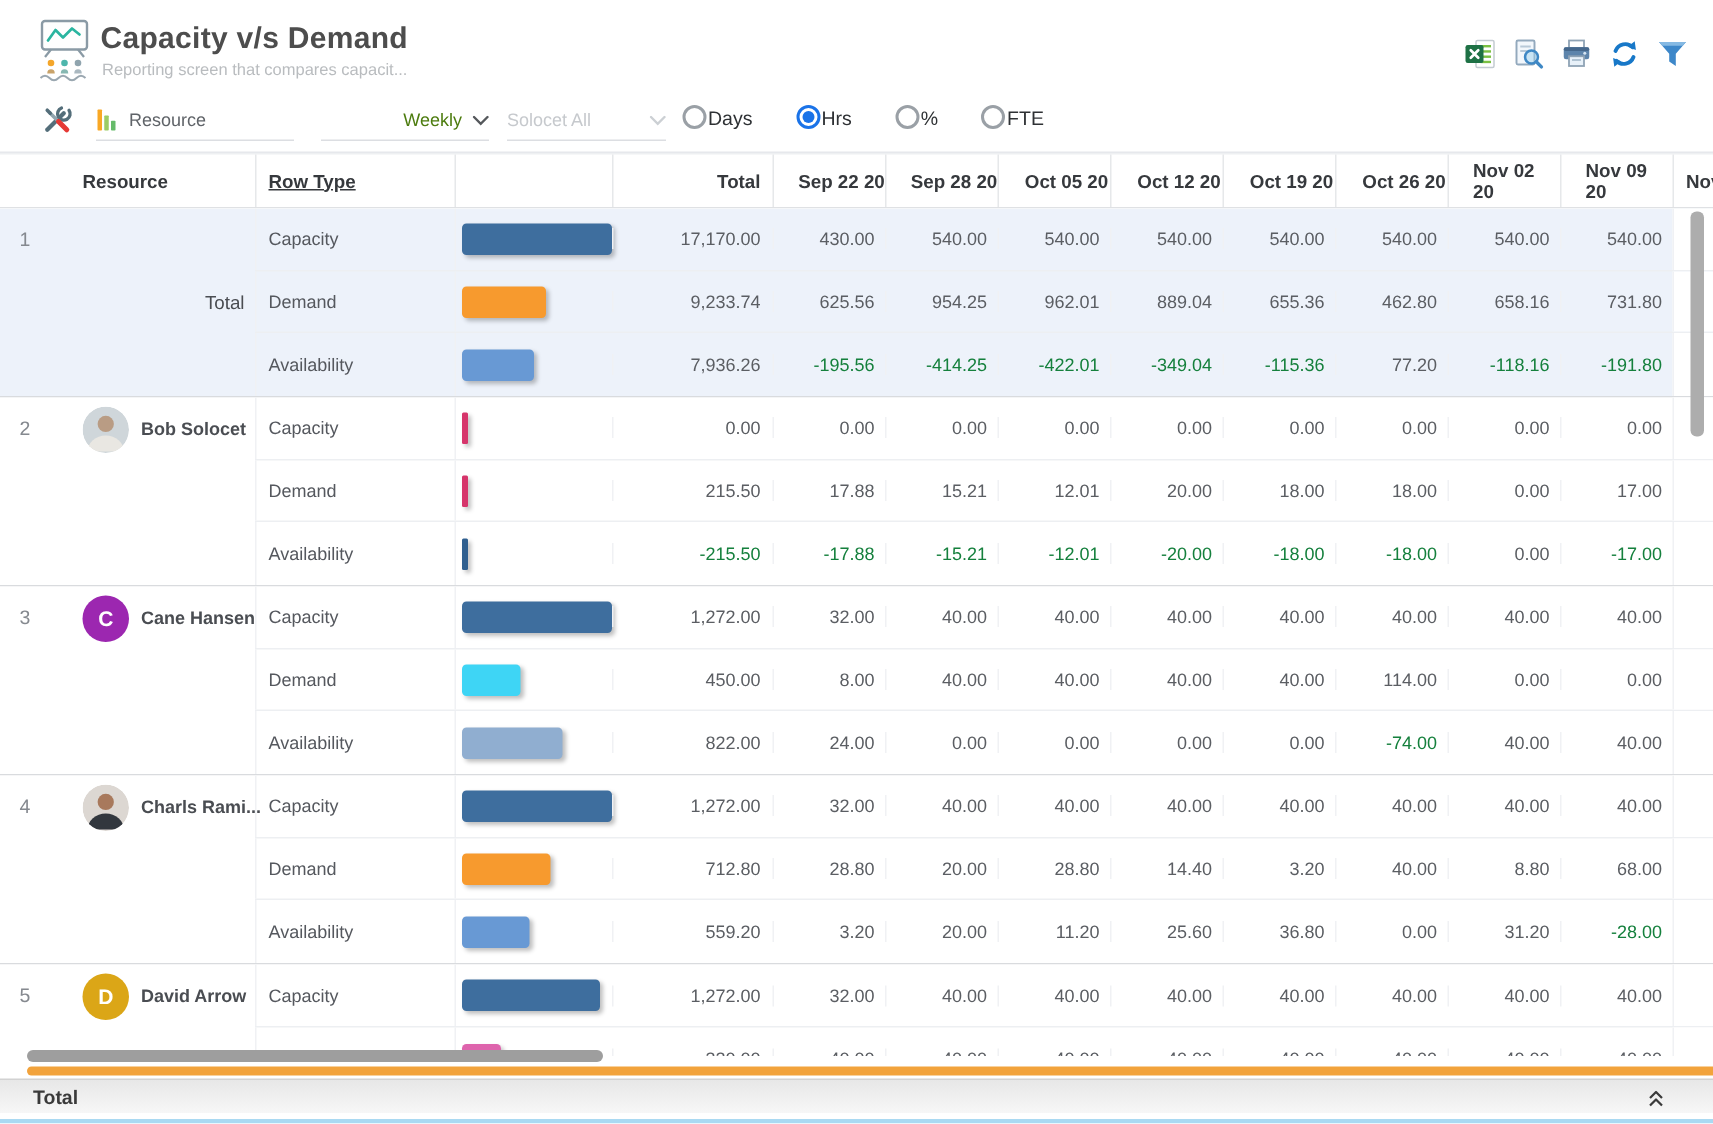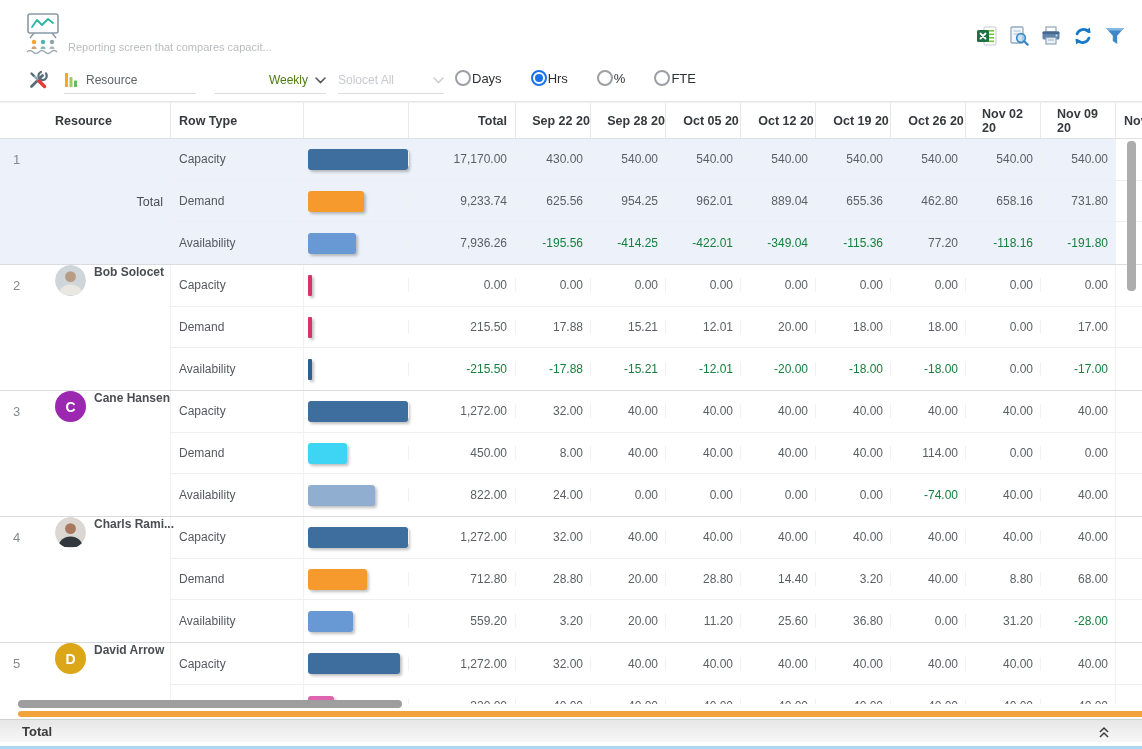--- a/index.html
+++ b/index.html
@@ -29,33 +29,33 @@
   .radio-circle { width:16px; height:16px; border-radius:50%; border:2px solid #9aa0a6; background:#fff; position:relative; flex:none; }
   .radio-circle.checked { border-color:#1a73e8; }
   .radio-circle.checked::after { content:""; position:absolute; left:2px; top:2px; width:8px; height:8px; border-radius:50%; background:#1a73e8; }
 
   
   .thead { position:absolute; top:102px; left:0; right:0; height:37px; display:flex; align-items:stretch;
            background:#fff; border-top:1px solid #eef0f2; border-bottom:1px solid #dfe1e4;
            font-size:12.5px; font-weight:bold; color:#36393d; }
   .thead > div { display:flex; align-items:center; }
   .h-res     { width:170px; padding-left:55px; }
-  .h-rowtype { width:133px; padding-left:8px;  border-left:1px solid #e6e8ea; }
+  .h-rowtype { width:133px; padding-left:8px;  border-left:1px solid #e6e8ea;text-decoration:underline; }
   .h-bar     { width:105px; border-left:1px solid #e6e8ea; }
   .h-total   { width:107px; border-left:1px solid #e6e8ea; justify-content:flex-end; padding-right:8px; }
   .h-week    { width:75px;  border-left:1px solid #e6e8ea; justify-content:center;padding-left:16px; }
   .h-partial { width:27px;  border-left:1px solid #e6e8ea; padding-left:8px; overflow:hidden; white-space:nowrap; }
 
   
   .tbody { position:absolute; top:139px; left:0; right:0; height:565px; overflow:hidden; background:#fff; }
   .group { display:flex; height:126px; border-bottom:1px solid #d9dbde; background:#fff; position:relative; }
   .group.hl { background:#edf2fa; }
   .col-resource { width:170px; position:relative; flex:none; }
   .g-index { position:absolute; left:13px; top:13px; font-size:13px; color:#85898f; }
-  .res-entity { position:absolute; left:55px; top:0; height:42px; display:flex; gap:8px; }
+  .res-entity { position:absolute; left:55px; top:0; height:42px; display:flex; align-items:center; gap:8px; }
   .res-total-label { position:absolute; right:7px; top:0; height:100%; display:flex; align-items:center; font-size:12.5px; color:#4a4d52; }
   .avatar { width:31px; height:31px; border-radius:50%; overflow:hidden; flex:none; }
   .avatar-init { display:flex; align-items:center; justify-content:center; color:#fff; font-size:14px; font-weight:bold; }
   .res-name { font-size:12px; font-weight:bold; color:#4a4d52; white-space:nowrap; }
   .g-rows { flex:1; display:flex; flex-direction:column; }
   .subrow { height:42px; display:flex; align-items:center; }
   .subrow:not(:last-child) { border-bottom:1px solid #edeff2; }
   .c-rowtype { width:133px; height:100%; display:flex; align-items:center; padding-left:8px;
                font-size:12px; color:#55585e; border-left:1px solid #f0f1f4; }
   .c-bar { width:105px; height:100%; display:flex; align-items:center; padding-left:4px; border-left:1px solid #f0f1f4; }
@@ -89,20 +89,21 @@
       <line x1="30" y1="22" x2="34" y2="27" stroke="#8a9aa5" stroke-width="1.5"></line>
       <circle cx="12" cy="31" r="2.2" fill="#f4a62a"></circle>
       <circle cx="21" cy="31" r="2.2" fill="#4db6ac"></circle>
       <circle cx="30" cy="31" r="2.2" fill="#90a4ae"></circle>
       <path d="M9.5,38 a2.5,2.8 0 0 1 5,0" fill="#c9a36a"></path>
       <path d="M18.5,38 a2.5,2.8 0 0 1 5,0" fill="#86b8b2"></path>
       <path d="M27.5,38 a2.5,2.8 0 0 1 5,0" fill="#aab8c0"></path>
       <path d="M5,41 q3,-3 6,0 t6,0 t6,0 t6,0 t6,0" fill="none" stroke="#9aa7b0" stroke-width="1.3"></path>
     </svg>
   </div>
+  <div class="page-title">Capacity v/s Demand</div>
   <div class="page-subtitle">Reporting screen that compares capacit...</div>
 
   <div class="header-actions">
     <div class="action-icon">
       <svg width="22" height="22" viewBox="0 0 22 22">
         <rect x="8" y="2" width="12" height="18" rx="1" fill="#fff" stroke="#c3cbd1" stroke-width="1"></rect>
         <rect x="11" y="5" width="7" height="1.6" fill="#7bc143"></rect>
         <rect x="11" y="8.5" width="7" height="1.6" fill="#7bc143"></rect>
         <rect x="11" y="12" width="7" height="1.6" fill="#7bc143"></rect>
         <rect x="11" y="15.5" width="7" height="1.6" fill="#7bc143"></rect>

